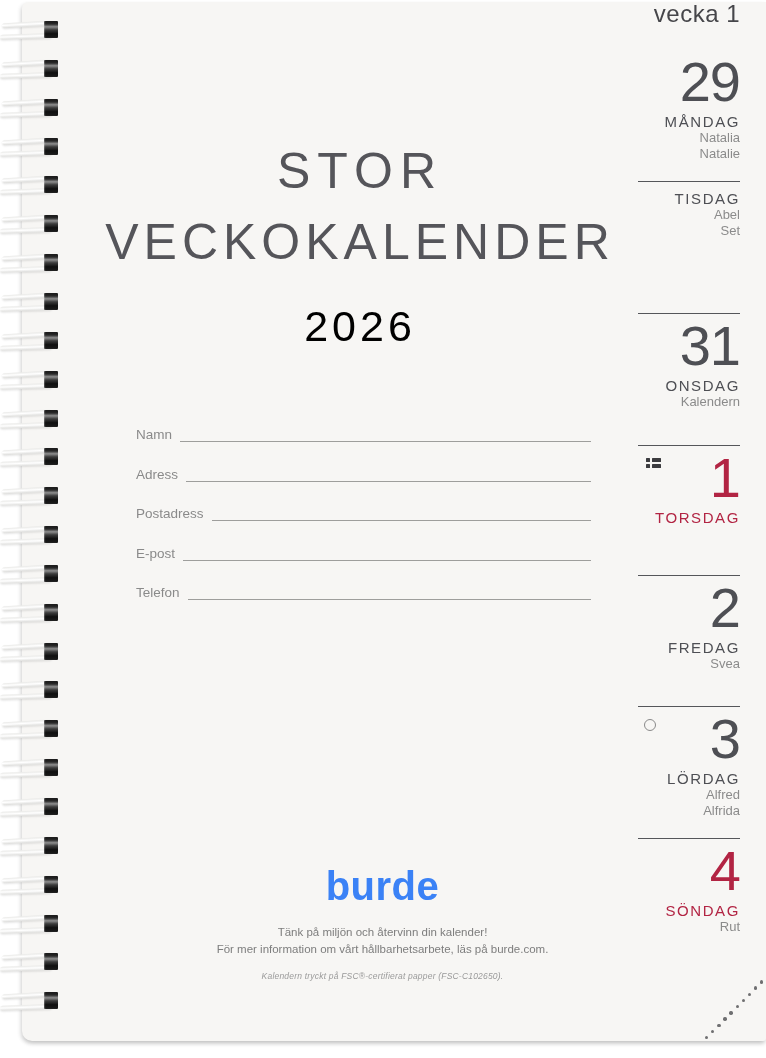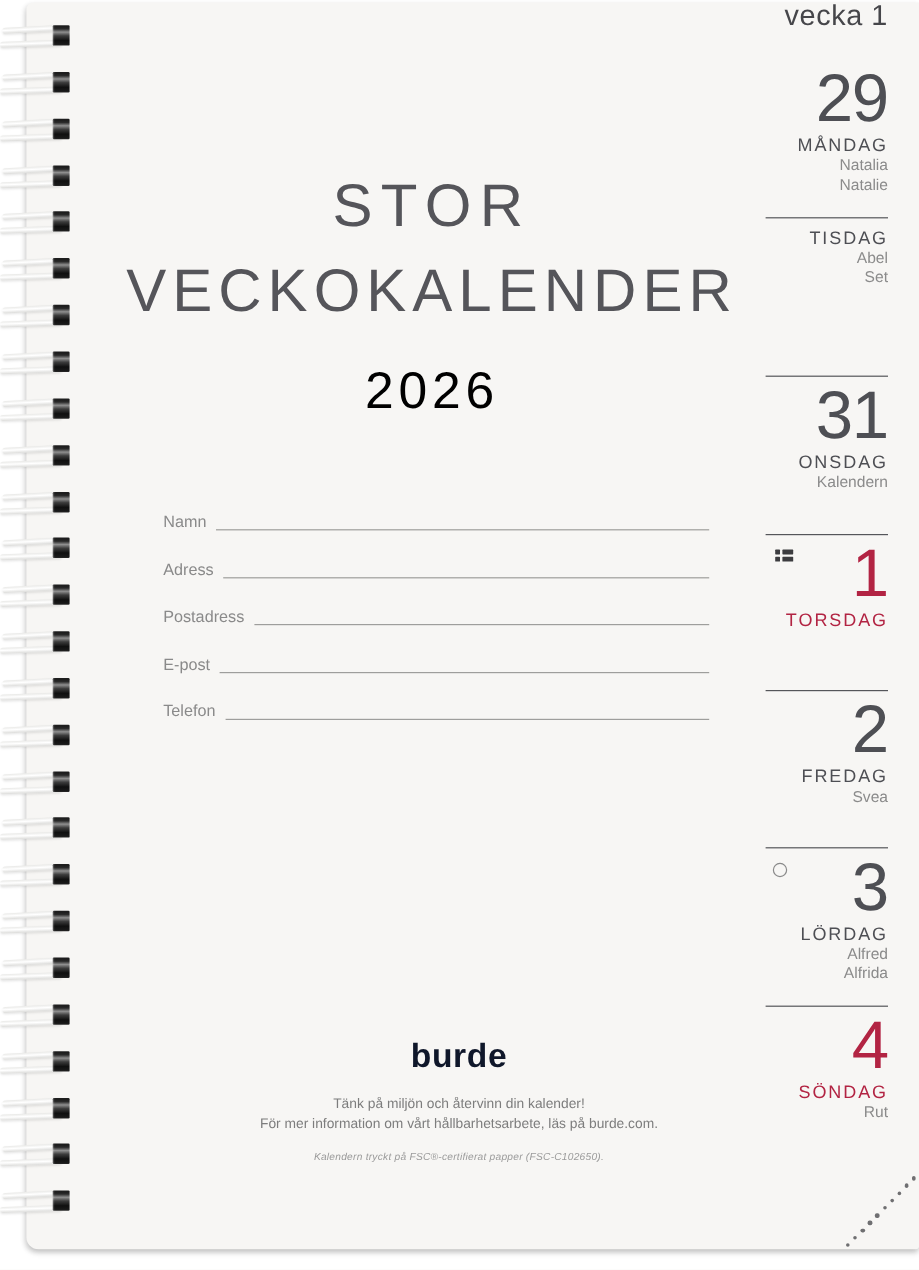--- a/index.html
+++ b/index.html
@@ -65,21 +65,21 @@
     display:grid;grid-template-columns:4px 1fr;grid-template-rows:1fr 1fr;gap:1.6px;
   }
   .flag span{background:#3c3c3f;border-radius:.5px;}
   
   .moon{
     position:absolute;left:6px;top:12px;width:10px;height:10px;border-radius:50%;
     border:1.6px solid #8a8a8a;background:transparent;
   }
   
   .footer{position:absolute;left:60px;top:866px;width:645px;text-align:center;z-index:2;}
-  .logo{font-size:28px;font-weight:bold;color:#0f172a;letter-spacing:.5px;line-height:1;text-align:center;}
+  .logo{font-size:40px;font-weight:bold;color:#3b82f6;letter-spacing:.5px;line-height:1;text-align:center;}
   .eco{margin-top:18px;font-size:11.5px;line-height:1.45;color:#7d7d7d;}
   .fsc{margin-top:14px;font-size:8.5px;color:#9a9a9a;letter-spacing:.2px;font-style:italic;}
   
   .perf{position:absolute;left:703px;top:978px;width:63px;height:64px;z-index:3;}
   .pdot{position:absolute;width:3.4px;height:3.4px;border-radius:50%;background:#6f6f71;}
 </style>
 </head>
 <body>
 
 <div class="page"></div>

